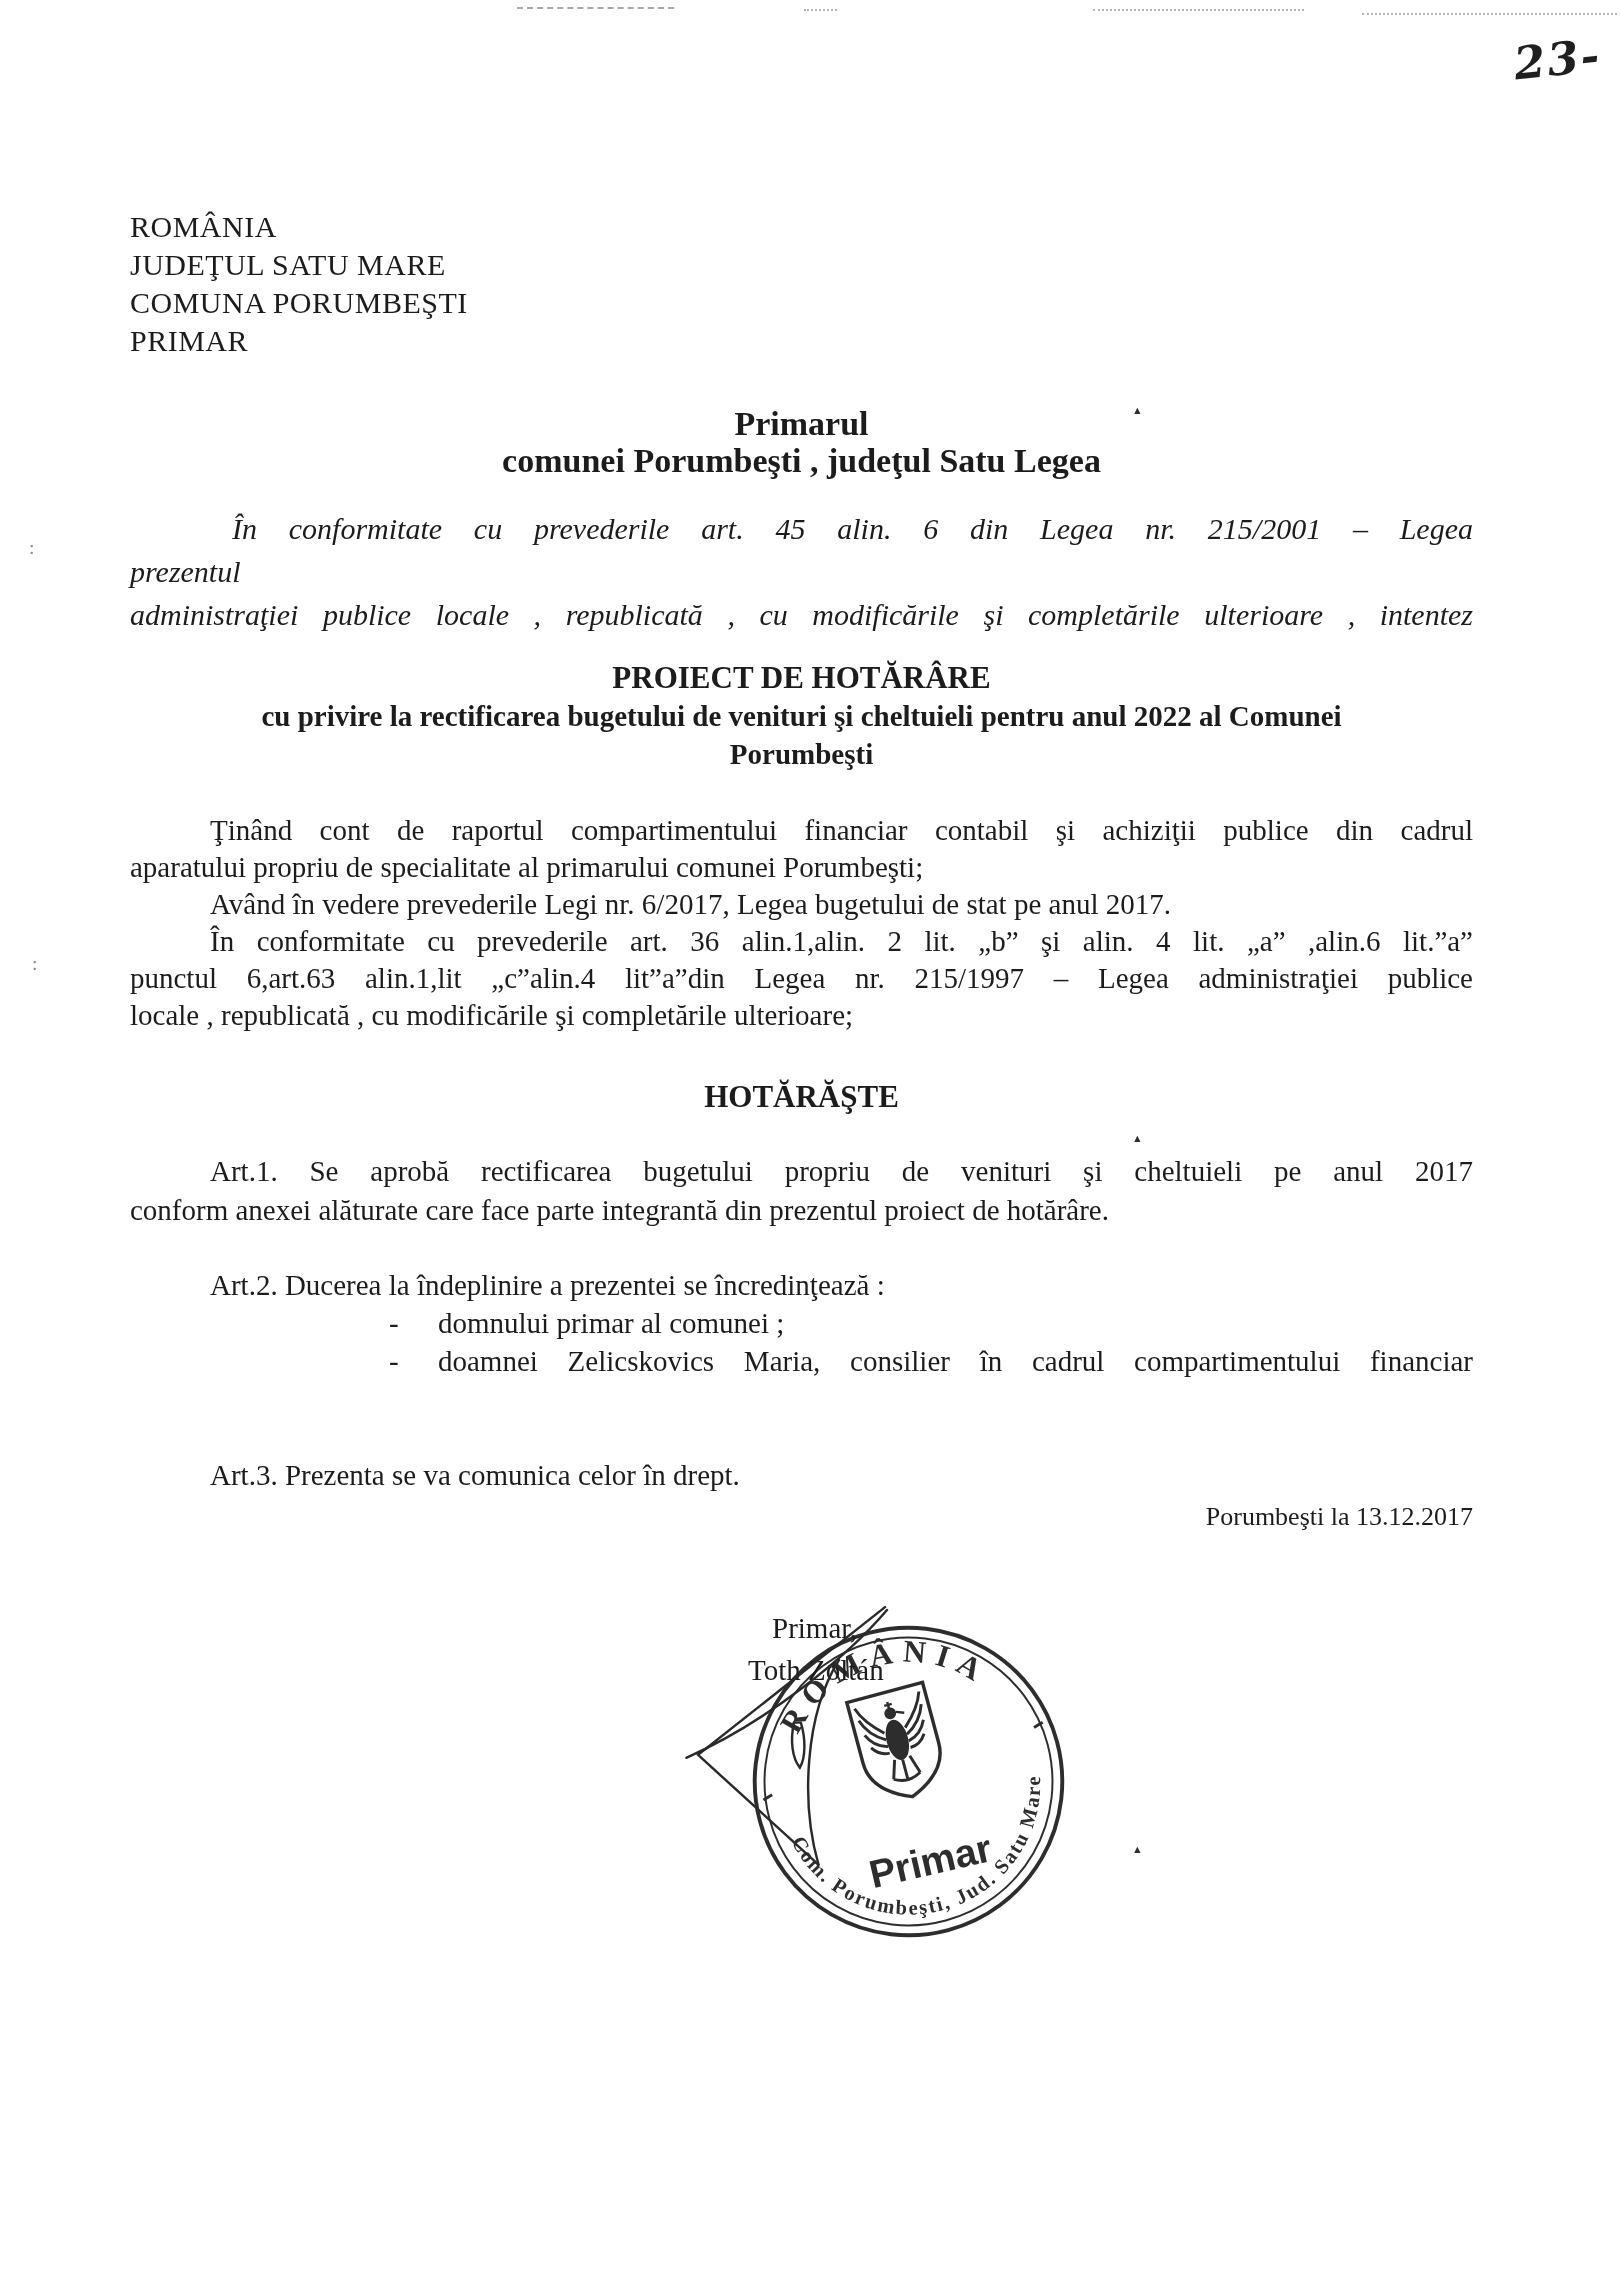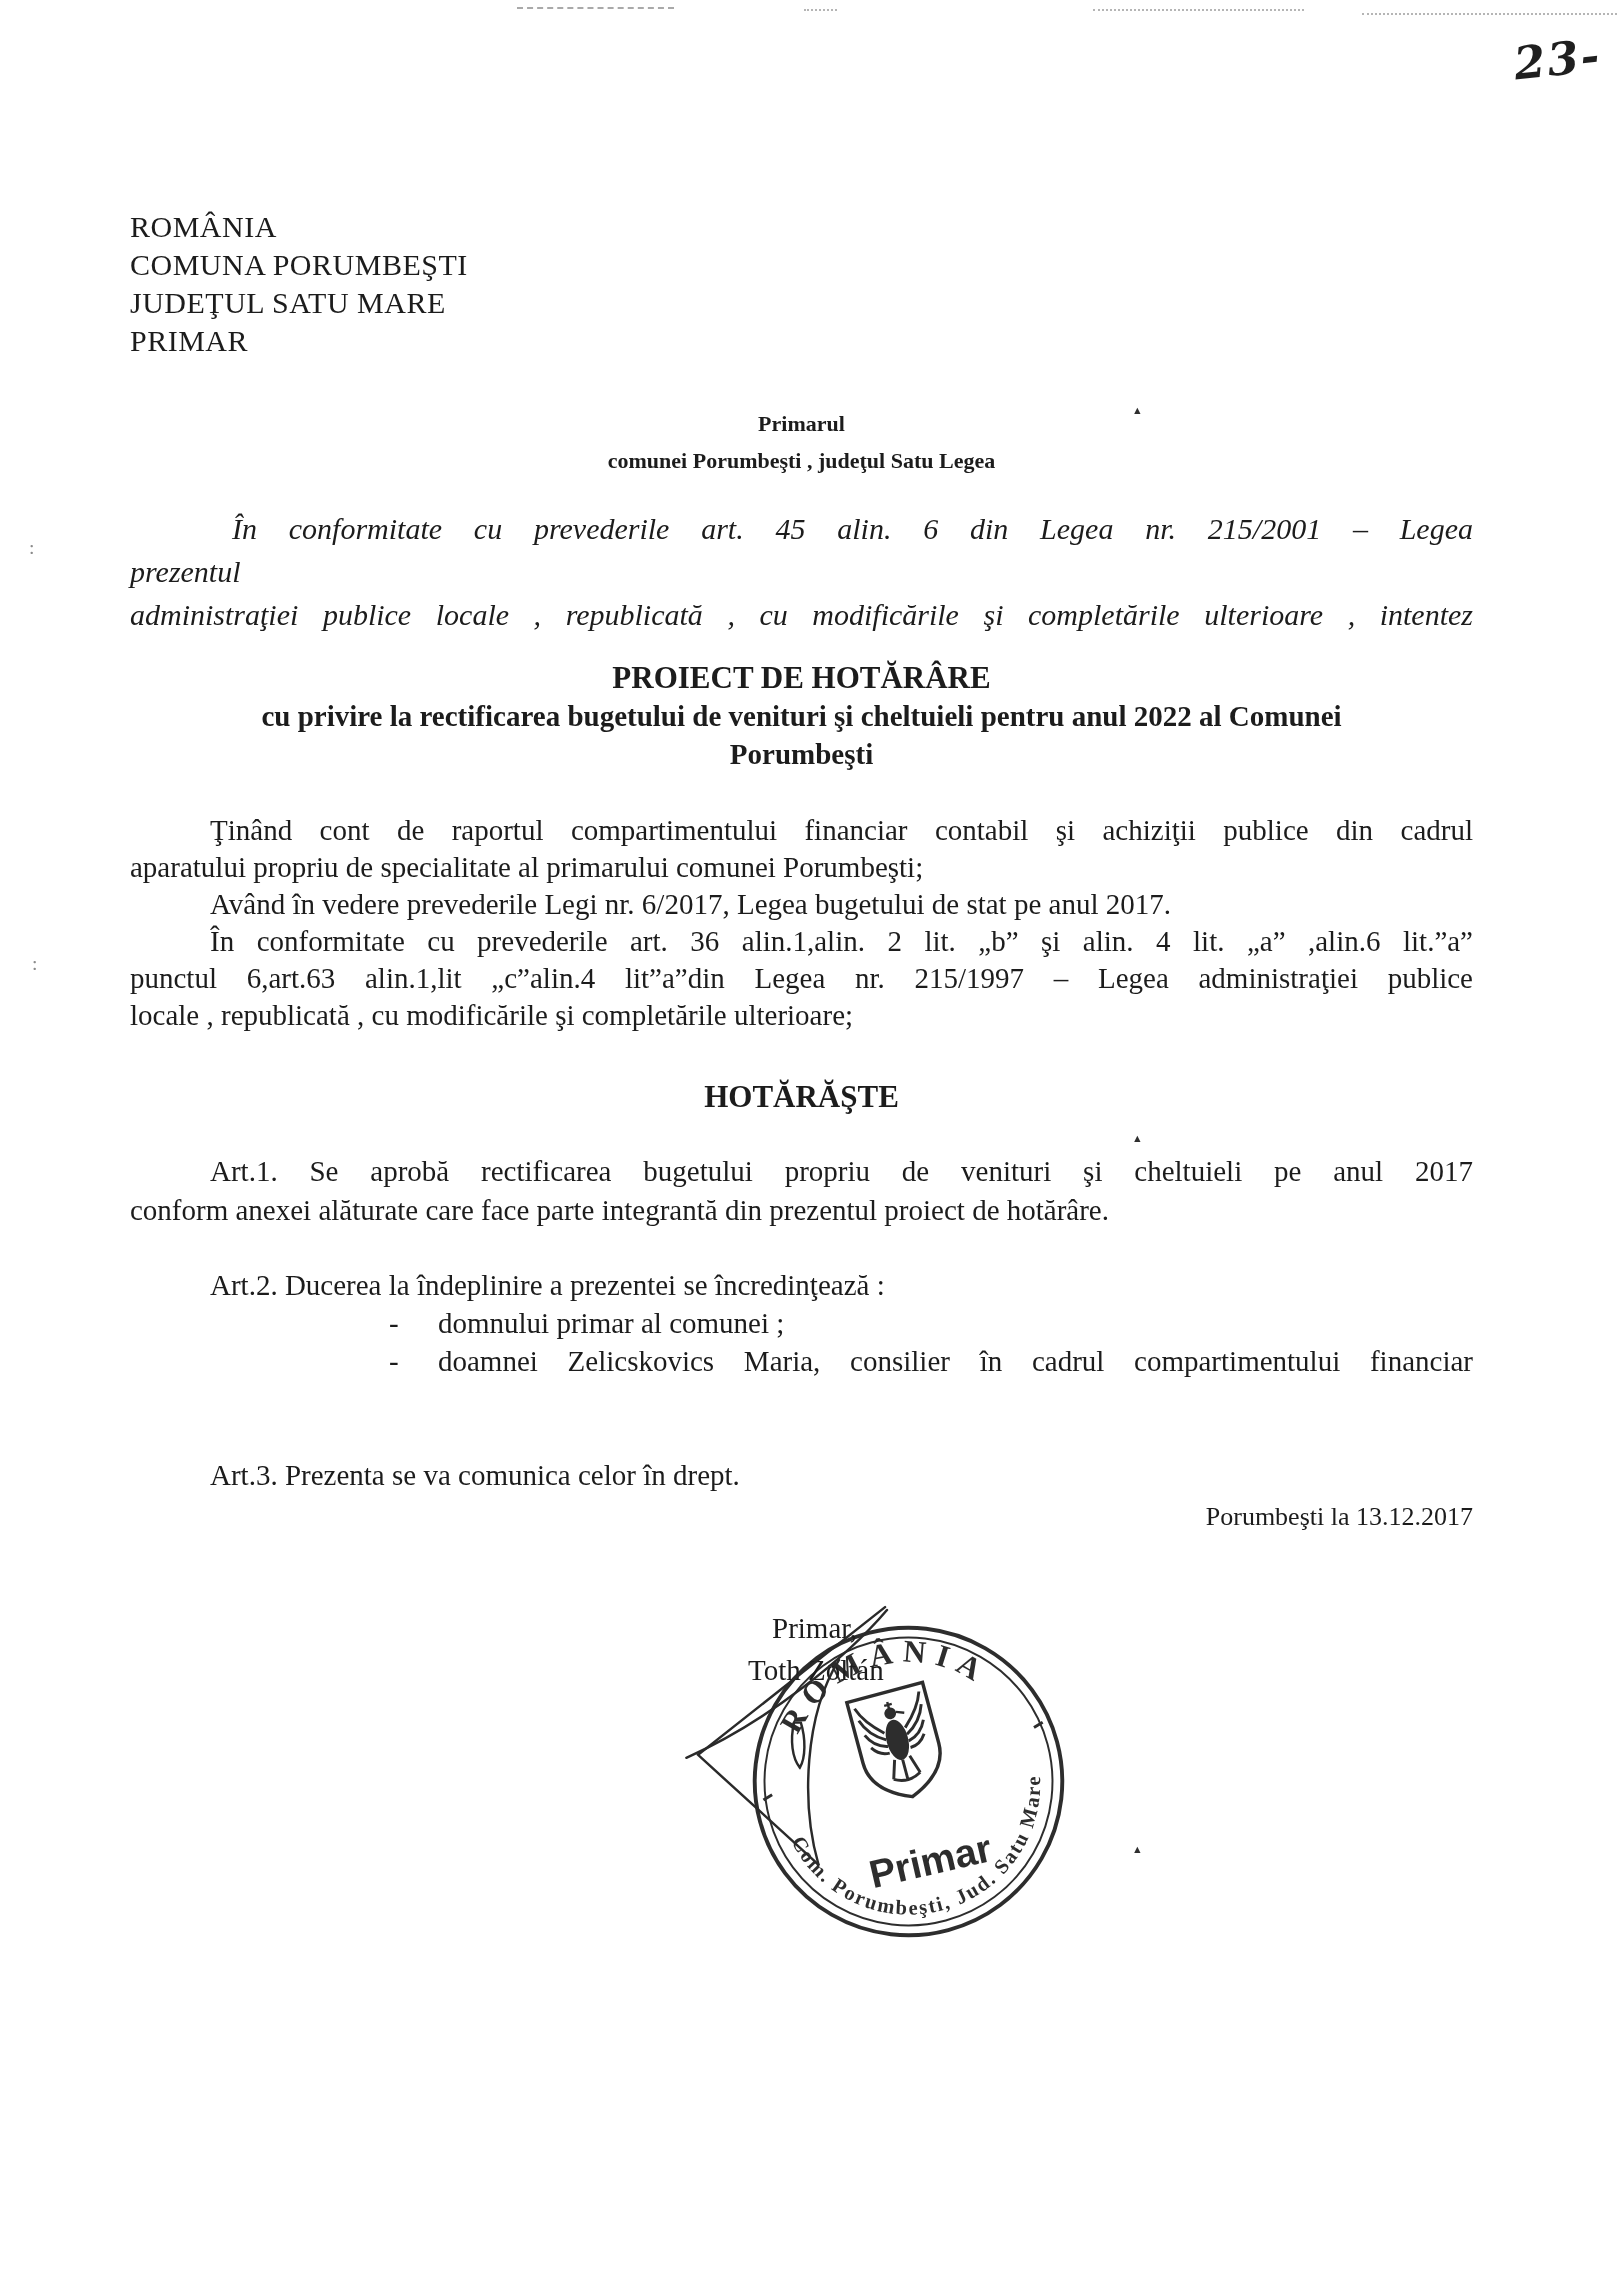--- a/index.html
+++ b/index.html
@@ -37,21 +37,21 @@
   .letterhead .line { font-size:30px; line-height:38px; letter-spacing:0.5px; }
 
   .center { text-align:center; }
   .bold { font-weight:bold; }
   .italic { font-style:italic; }
 
   .jl { text-align:justify; text-align-last:justify; text-justify:inter-word; }
   .ind  { padding-left:80px; }
   .ind-lg { padding-left:102px; }
 
-  .title-block .line { font-size:22px; line-height:37px; }
+  .title-block .line { font-size:34px; line-height:37px; }
   .heading-block .line { font-size:31px; line-height:38px; }
   .preamble .line { font-size:30px; line-height:43px; }
   .decision-heading { font-size:31px; }
 
   .bullet { display:flex; padding-left:259px; }
   .bullet .dash { width:49px; flex:0 0 49px; }
   .bullet .btext { flex:1 1 auto; }
   .b2cont { padding-left:308px; }
 
   .date-line { text-align:right; font-size:26px; }
@@ -72,22 +72,22 @@
 <div class="margin-mark" style="left:29px; top:537px;">:</div>
 <div class="margin-mark" style="left:32px; top:953px;">:</div>
 <div class="tri-mark" style="left:1132px; top:404px;">▲</div>
 <div class="tri-mark" style="left:1132px; top:1132px;">▲</div>
 <div class="tri-mark" style="left:1132px; top:1843px;">▲</div>
 
 <div class="page-num">23-</div>
 
 <div class="col letterhead" style="top:208px;">
   <div class="line">ROMÂNIA</div>
+  <div class="line">JUDEŢUL SATU MARE</div>
   <div class="line">COMUNA PORUMBEŞTI</div>
-  <div class="line">JUDEŢUL SATU MARE</div>
   <div class="line">PRIMAR</div>
 </div>
 
 <div class="col title-block" style="top:405px;">
   <div class="line center bold">Primarul</div>
   <div class="line center bold">comunei Porumbeşti , judeţul Satu Legea</div>
 </div>
 
 <div class="col preamble italic" style="top:507px;">
   <div class="line jl ind-lg">În conformitate cu prevederile art. 45 alin. 6 din Legea nr. 215/2001 – Legea</div>

